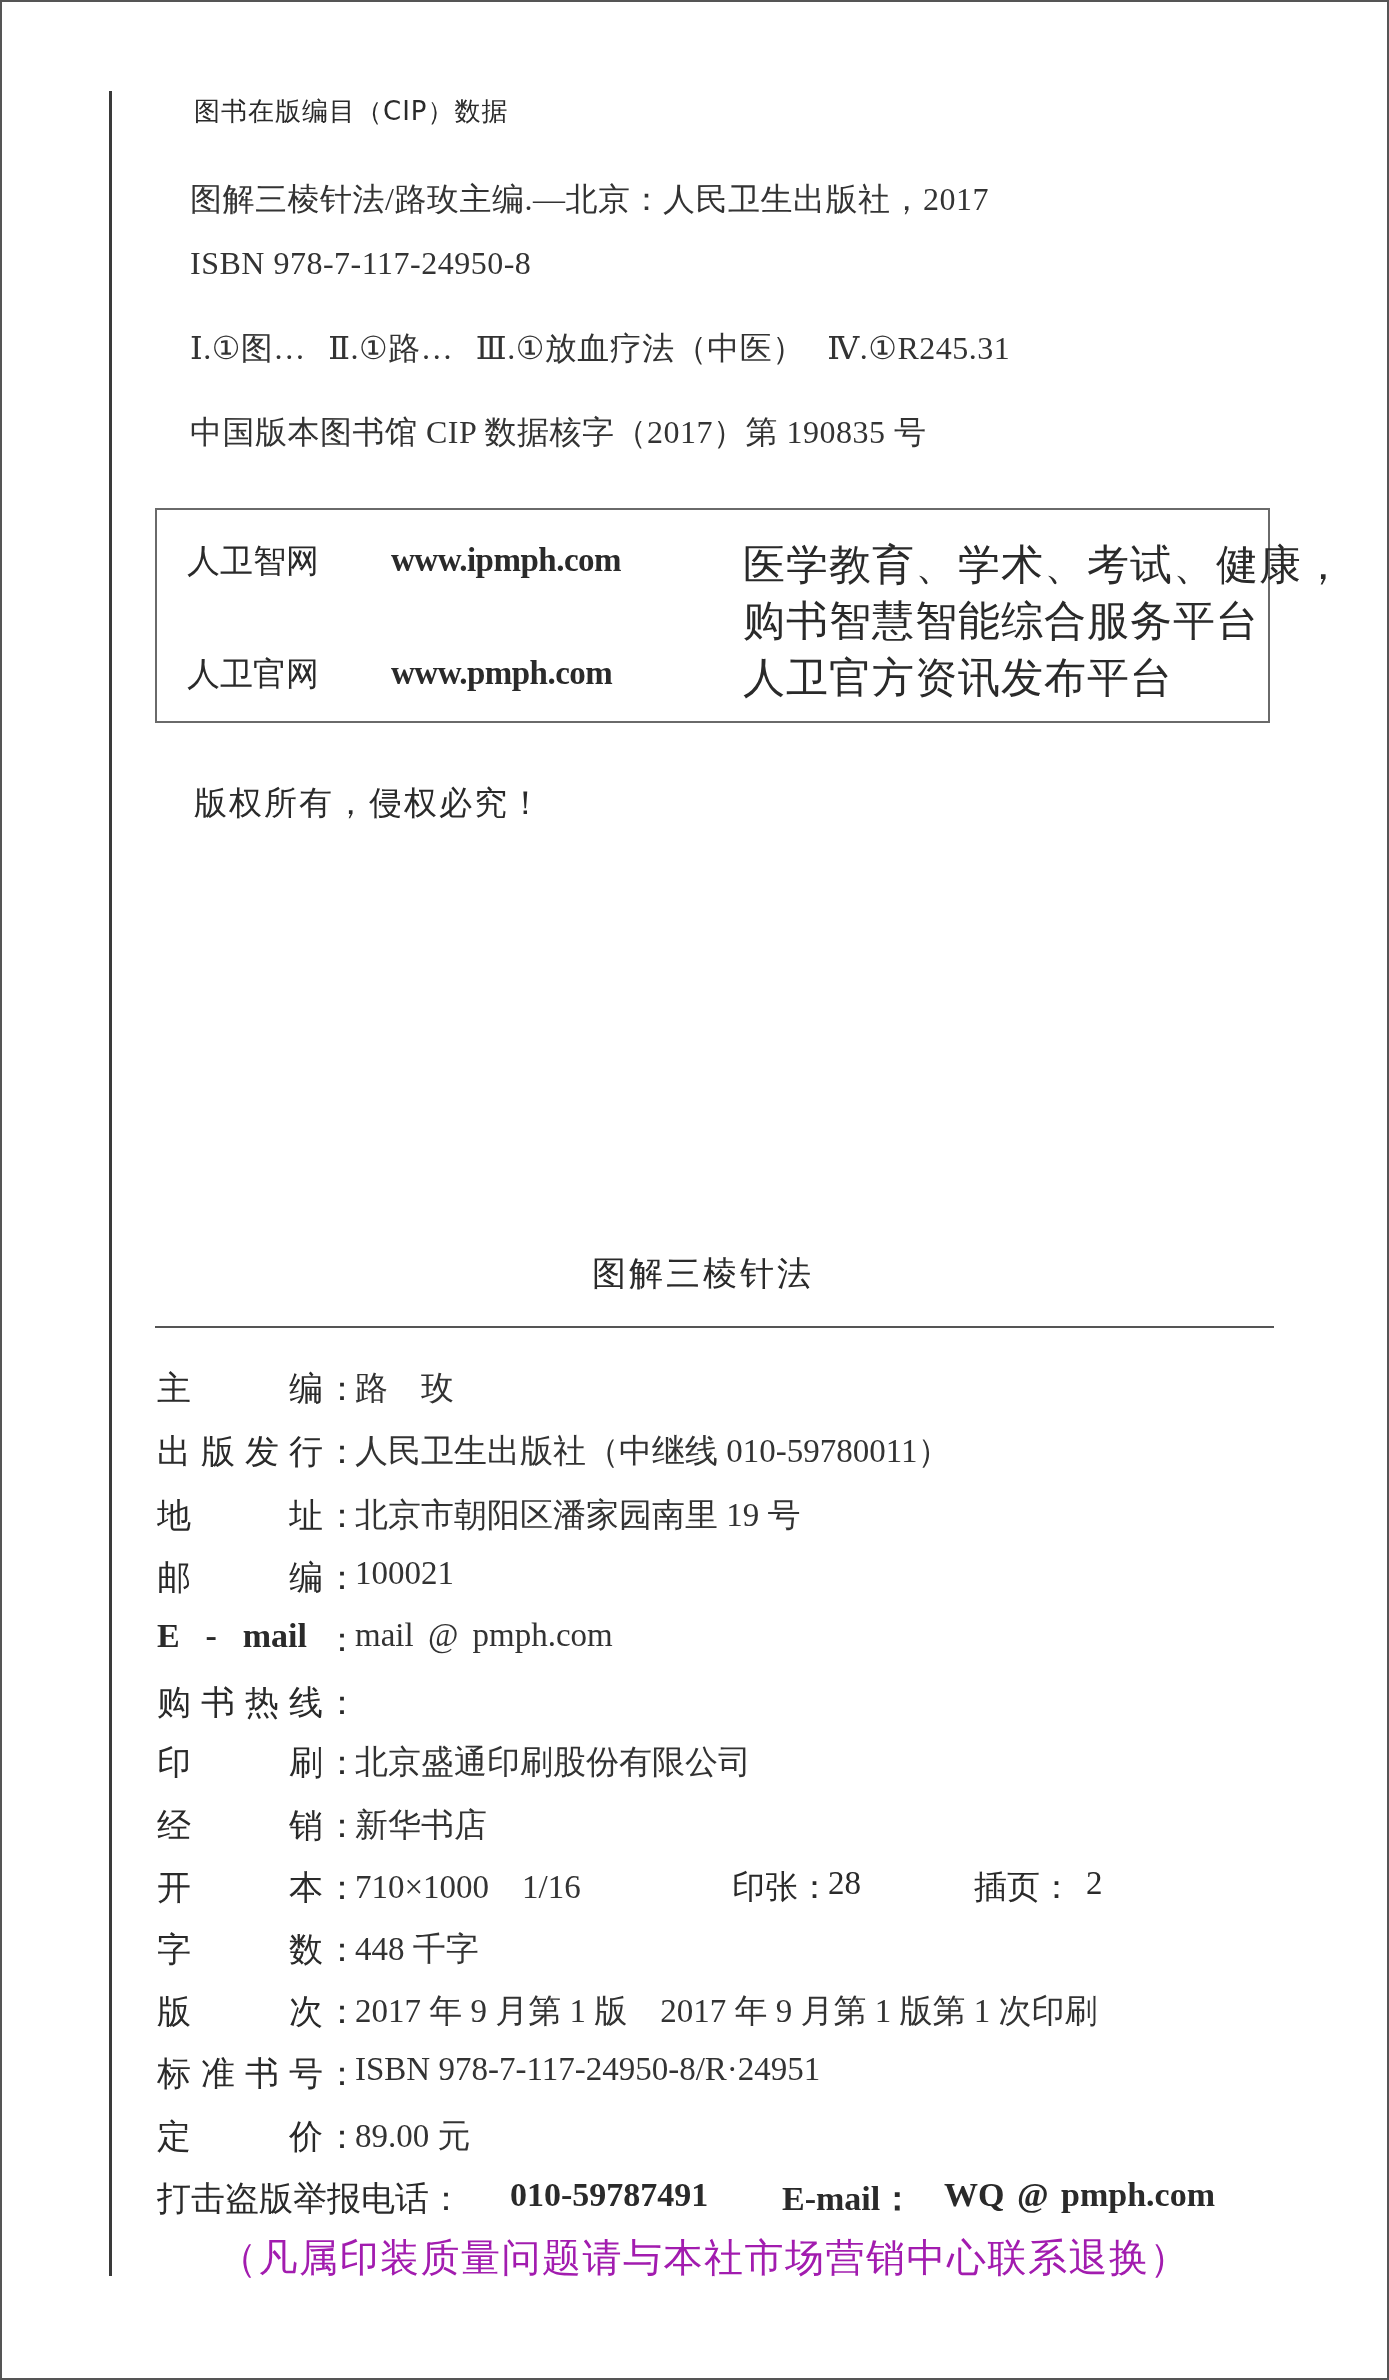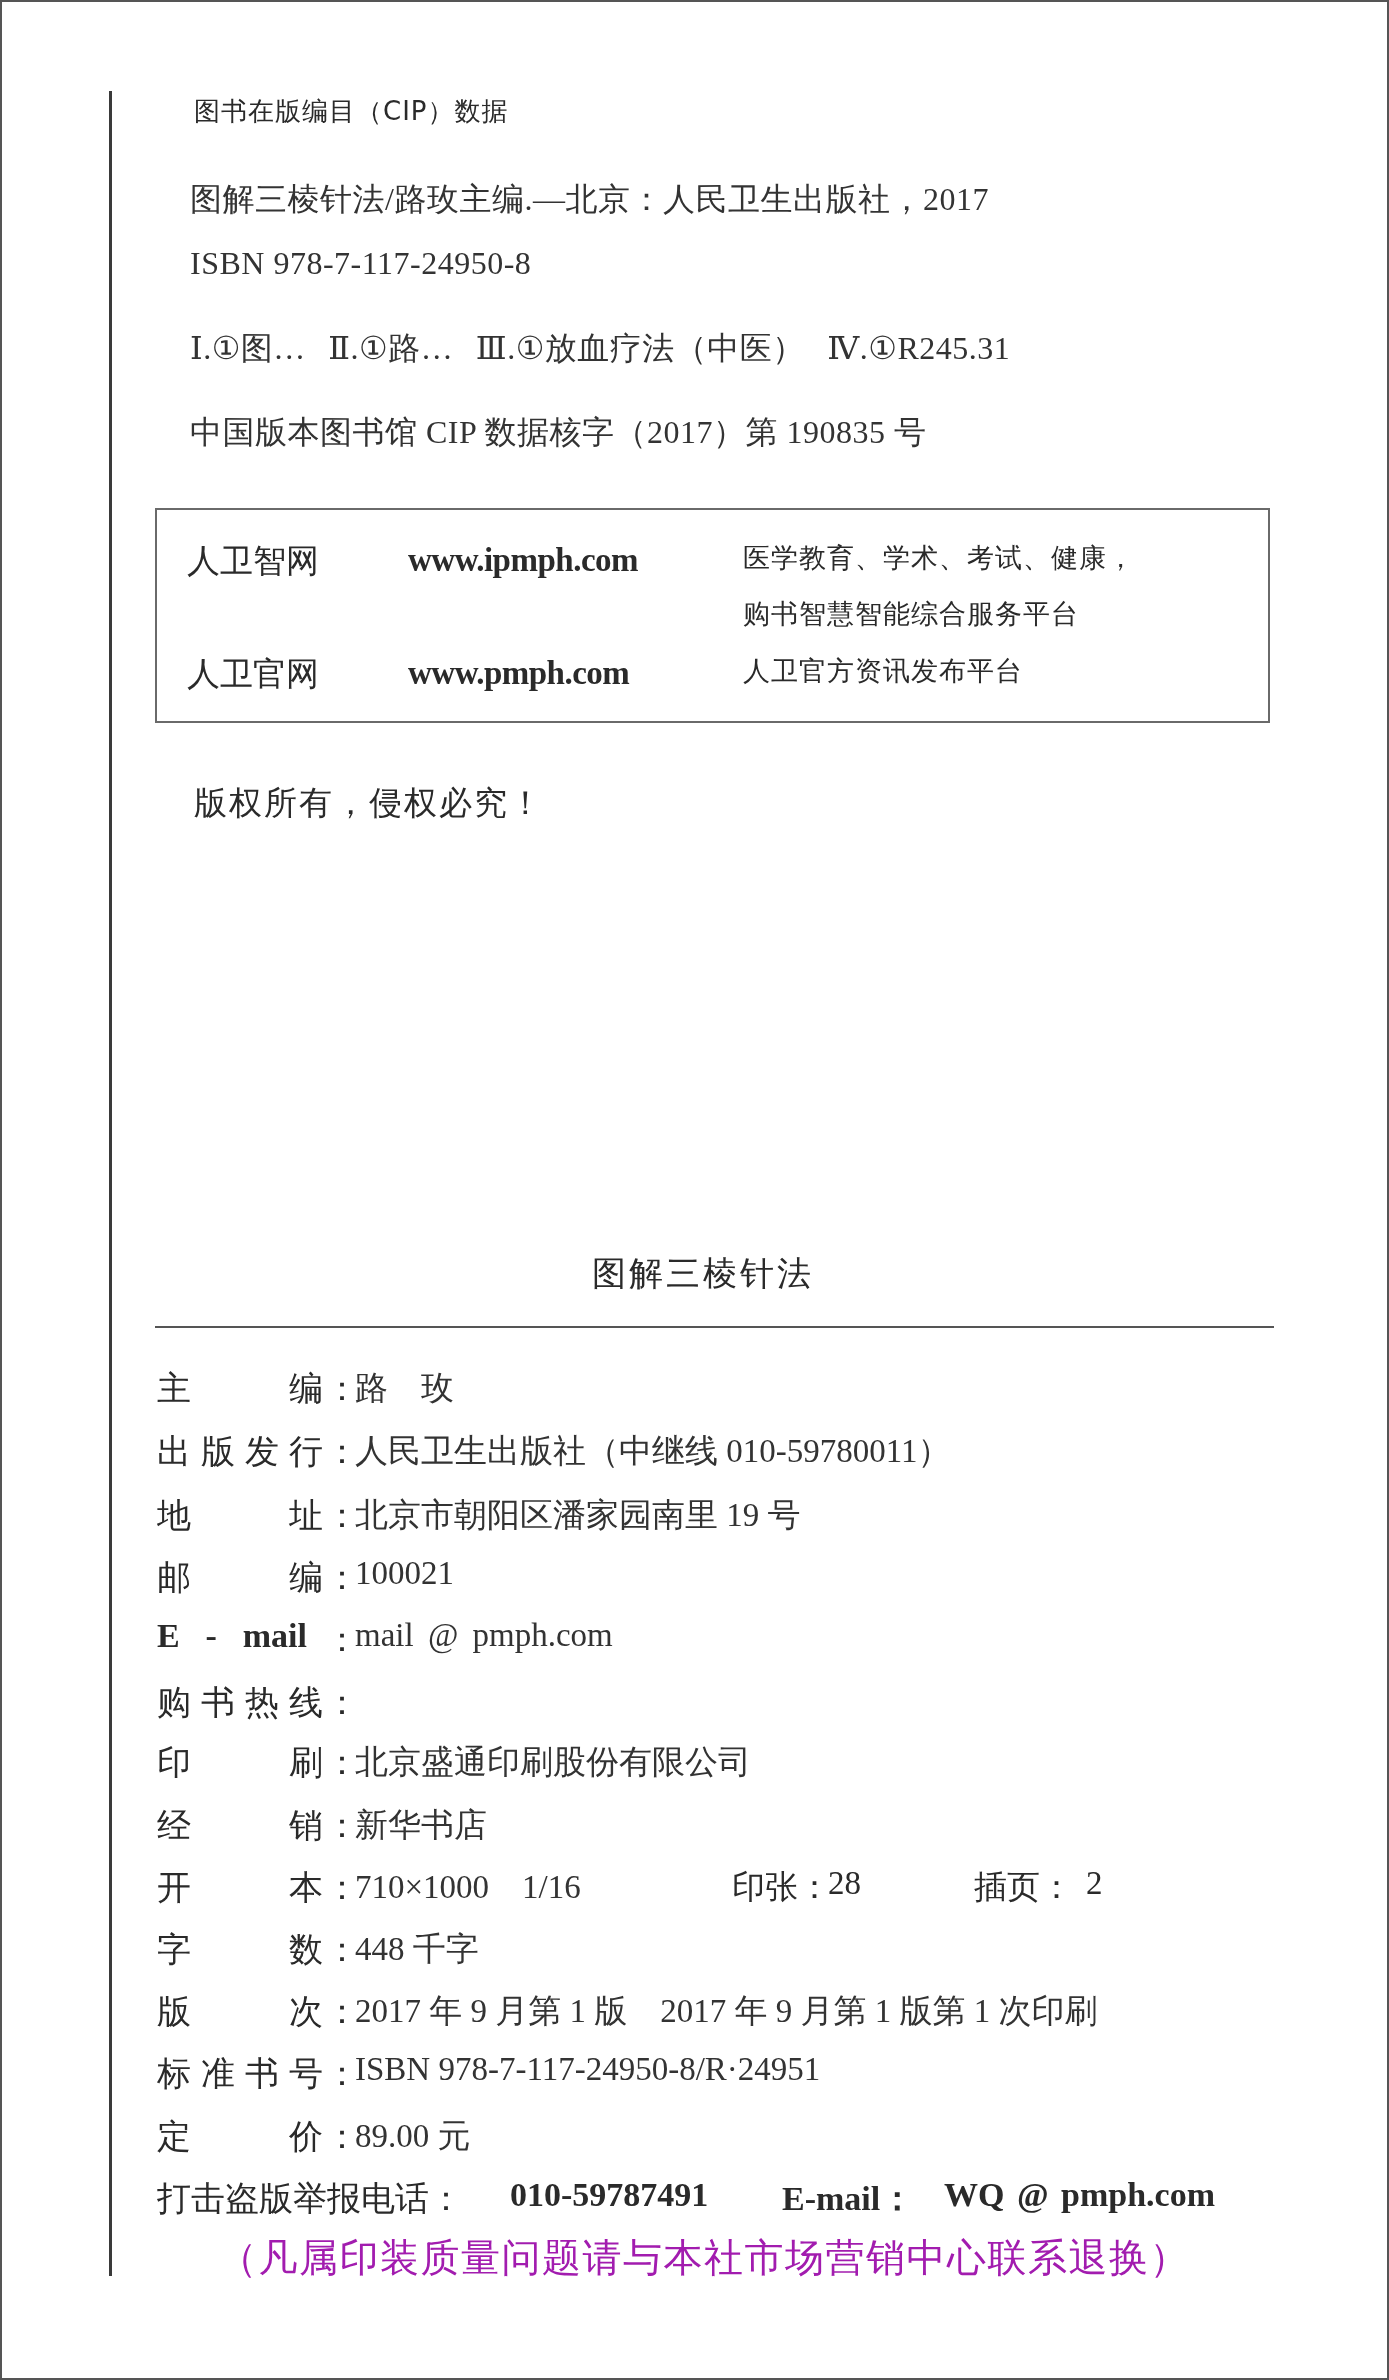--- a/index.html
+++ b/index.html
@@ -7,22 +7,22 @@
   .page { position: absolute; left: 0; top: 0; width: 1385px; height: 2376px; border: 2px solid #555; background: #fff; }
   .vline { position: absolute; left: 107px; top: 89px; width: 3px; height: 2185px; background: #3a3a3a; }
   .abs { position: absolute; white-space: nowrap; line-height: 1; }
   .sans { font-family: "DejaVu Sans", "Liberation Sans", sans-serif; }
   .serif { font-family: "Liberation Serif", "DejaVu Serif", serif; }
   .cip-title { left: 192px; top: 96px; font-size: 26px; font-weight: 500; letter-spacing: 1px; }
   .cip-line { left: 188px; font-size: 32px; letter-spacing: 0.5px; color: #333; }
   .box { position: absolute; left: 153px; top: 506px; width: 1111px; height: 211px; border: 2px solid #6a6a6a; }
   .box-row { position: absolute; left: 0; width: 100%; height: 40px; }
   .box-c1 { position: absolute; left: 30px; font-size: 33px; }
-  .box-c2 { position: absolute; left: 251px; font-size: 33px; font-weight: bold; letter-spacing: -0.5px; }
-  .box-c3 { position: absolute; left: 586px; font-size: 27px; letter-spacing: 1px; }
+  .box-c2 { position: absolute; left: 234px; font-size: 33px; font-weight: bold; letter-spacing: -0.5px; }
+  .box-c3 { position: absolute; left: 586px; font-size: 42px; letter-spacing: 1px; }
   .copyright { left: 192px; top: 784px; font-size: 33px; letter-spacing: 2px; }
   .book-title { left: 590px; top: 1254px; font-size: 34px; letter-spacing: 3px; }
   .rule { position: absolute; left: 153px; top: 1324px; width: 1119px; height: 2px; background: #555; }
   .info-row { position: absolute; left: 155px; height: 40px; width: 1120px; }
   .info-label { position: absolute; left: 0; top: 0; font-size: 34px; display: flex; justify-content: space-between; width: 166px; }
   .info-colon { position: absolute; left: 168px; top: 0; font-size: 34px; }
   .info-value { position: absolute; left: 198px; top: 0; font-size: 33px; color: #333; }
   .bold { font-weight: bold; }
   .sub { position: absolute; top: 0; font-size: 33px; }
   .note { left: 216px; top: 2236px; font-size: 39px; letter-spacing: 1.5px; color: #a21caf; }

